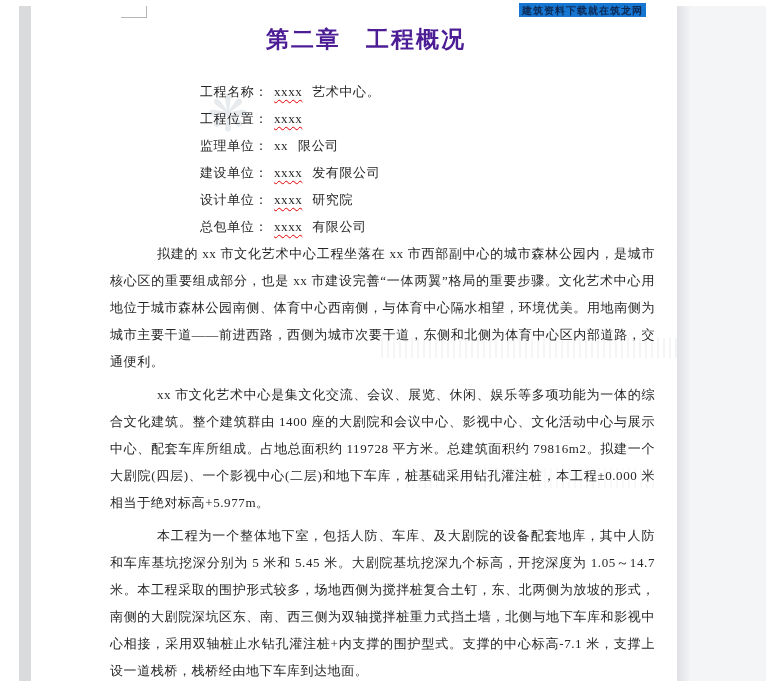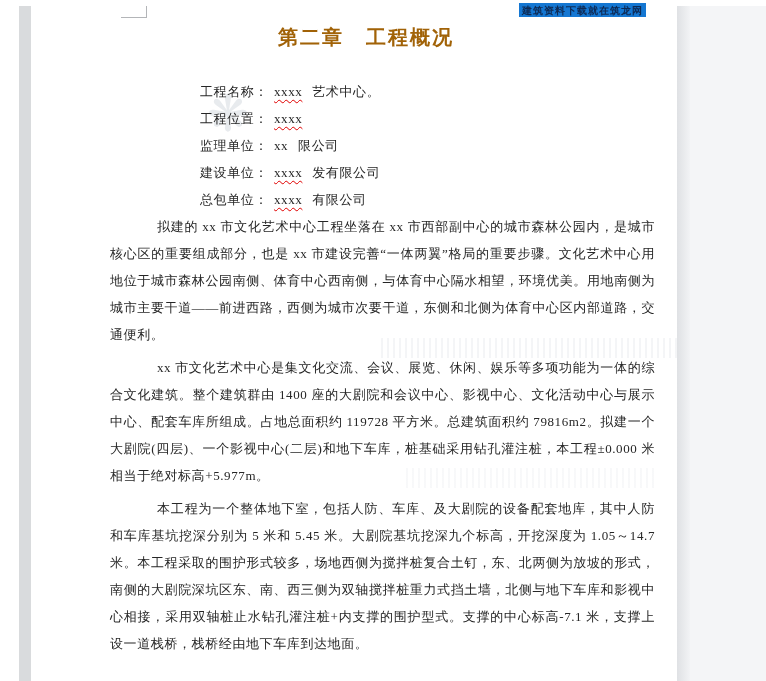--- a/index.html
+++ b/index.html
@@ -17,21 +17,21 @@
 
   .cropmark { position:absolute; left:115px; top:0; width:26px; height:12px;
               border-right:1px solid #b3b5b8; border-bottom:1px solid #b3b5b8; }
 
   .badge { position:absolute; left:513px; top:-3px; height:14px; line-height:15px;
            padding:0 3px; font-size:10px; font-weight:bold; letter-spacing:1px;
            font-family:"Liberation Sans", sans-serif;
            cursor:pointer; user-select:none; }
 
   .doc-title { position:absolute; left:60px; top:15px; width:600px; text-align:center;
-               font-size:20px; font-weight:bold; color:#a16207; letter-spacing:2px;
+               font-size:23px; font-weight:bold; color:#4c1d95; letter-spacing:2px;
                z-index:2; }
 
   .content { position:absolute; left:98px; top:66px; width:557px;
              font-size:13px; line-height:27px; color:#262626; letter-spacing:0.6px;
              z-index:2; }
   .info-line { margin-left:87px; height:27px; white-space:nowrap; }
   .para { text-align:justify; text-indent:47px; }
   .misspelled { text-decoration:underline wavy #e00000; text-decoration-thickness:1px;
                 text-underline-offset:3px; }
 
@@ -67,20 +67,21 @@
   <div class="content">
 
     <div class="info-line"><span>工程名称：</span><span class="token misspelled">xxxx</span><span> 艺术中心。</span></div>
 
     <div class="info-line"><span>工程位置：</span><span class="token misspelled">xxxx</span><span></span></div>
 
     <div class="info-line"><span>监理单位：</span><span class="token">xx</span><span> 限公司</span></div>
 
     <div class="info-line"><span>建设单位：</span><span class="token misspelled">xxxx</span><span> 发有限公司</span></div>
 
+    <div class="info-line"><span>设计单位：</span><span class="token misspelled">xxxx</span><span> 研究院</span></div>
 
     <div class="info-line"><span>总包单位：</span><span class="token misspelled">xxxx</span><span> 有限公司</span></div>
 
     <div class="para">拟建的 xx 市文化艺术中心工程坐落在 xx 市西部副中心的城市森林公园内，是城市核心区的重要组成部分，也是 xx 市建设完善“一体两翼”格局的重要步骤。文化艺术中心用地位于城市森林公园南侧、体育中心西南侧，与体育中心隔水相望，环境优美。用地南侧为城市主要干道——前进西路，西侧为城市次要干道，东侧和北侧为体育中心区内部道路，交通便利。</div>
     <div class="para">xx 市文化艺术中心是集文化交流、会议、展览、休闲、娱乐等多项功能为一体的综合文化建筑。整个建筑群由 1400 座的大剧院和会议中心、影视中心、文化活动中心与展示中心、配套车库所组成。占地总面积约 119728 平方米。总建筑面积约 79816m2。拟建一个大剧院(四层)、一个影视中心(二层)和地下车库，桩基础采用钻孔灌注桩，本工程±0.000 米相当于绝对标高+5.977m。</div>
     <div class="para">本工程为一个整体地下室，包括人防、车库、及大剧院的设备配套地库，其中人防和车库基坑挖深分别为 5 米和 5.45 米。大剧院基坑挖深九个标高，开挖深度为 1.05～14.7 米。本工程采取的围护形式较多，场地西侧为搅拌桩复合土钉，东、北两侧为放坡的形式，南侧的大剧院深坑区东、南、西三侧为双轴搅拌桩重力式挡土墙，北侧与地下车库和影视中心相接，采用双轴桩止水钻孔灌注桩+内支撑的围护型式。支撑的中心标高-7.1 米，支撑上设一道栈桥，栈桥经由地下车库到达地面。</div>
   </div>
 
 </div>
 

